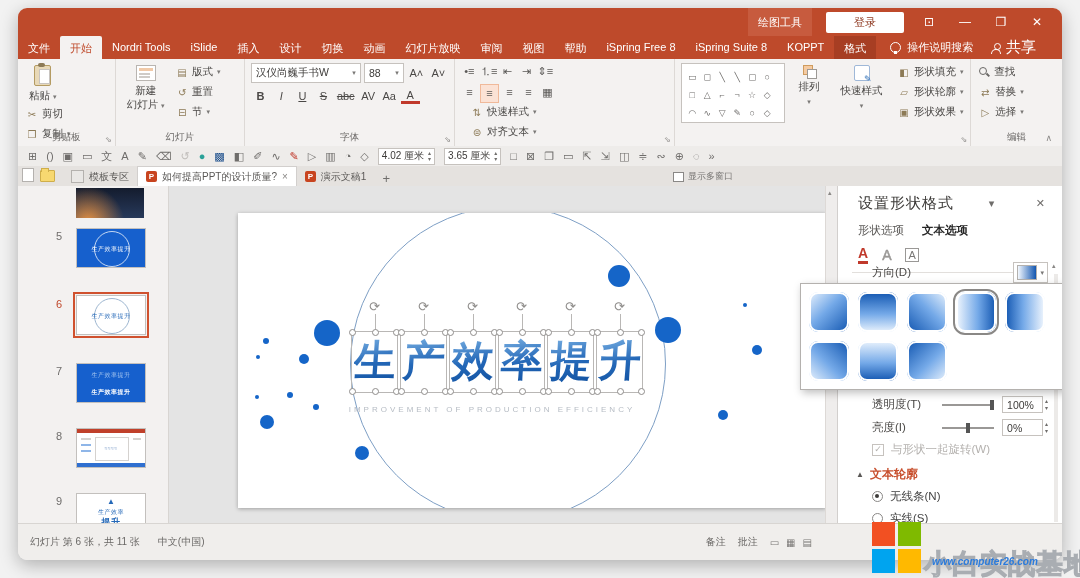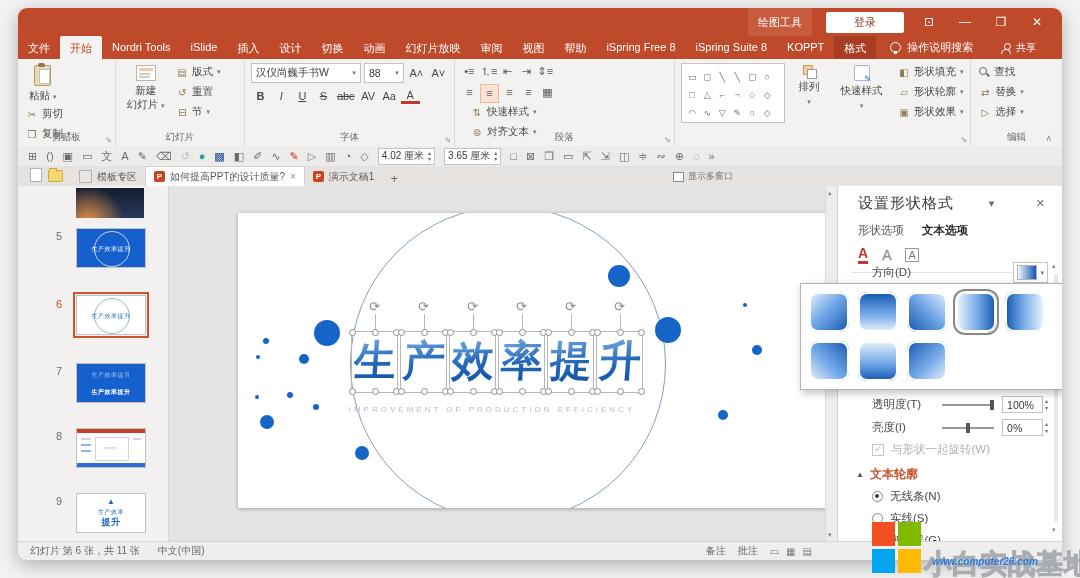--- a/index.html
+++ b/index.html
@@ -13,21 +13,21 @@
   .title-right{position:absolute;right:14px;top:0;height:28px;display:flex;align-items:center;gap:14px;}
   .ctx-chip{background:#c75b3e;color:#fff;font-size:11px;padding:7px 10px 7px;}
   .signin{background:#fff;color:#8f3a22;font-size:11px;padding:3px 28px;border-radius:2px;}
   .winbtn{color:#fff;font-size:12px;width:22px;text-align:center;}
   
   .tabrow{position:absolute;left:0;top:28px;right:0;height:23px;background:#be4a2b;display:flex;align-items:stretch;}
   .rtab{color:#fff;font-size:11px;padding:5px 10px 0;white-space:nowrap;}
   .rtab.active{background:#f4f2f1;color:#bf4a2b;border-radius:2px 2px 0 0;}
   .rtab.contextual-tab{background:#a73e23;}
   .tab-search{display:flex;align-items:center;gap:6px;color:#fff;font-size:11px;margin-left:14px;white-space:nowrap;}
-  .tab-share{display:flex;align-items:center;gap:5px;color:#fff;font-size:10px;margin-left:auto;margin-right:26px;}
+  .tab-share{display:flex;align-items:center;gap:5px;color:#fff;font-size:15px;margin-left:auto;margin-right:26px;}
   .bulb-ic{width:9px;height:9px;border:1.3px solid #fff;border-radius:50%;position:relative;}
   .bulb-ic:after{content:"";position:absolute;left:2.4px;top:8px;width:3px;height:3px;background:#fff;}
   .person-ic{width:10px;height:10px;position:relative;}
   .person-ic:before{content:"";position:absolute;left:2.5px;top:0;width:5px;height:5px;border:1px solid #fff;border-radius:50%;}
   .person-ic:after{content:"";position:absolute;left:0;top:6px;width:8px;height:4px;border:1px solid #fff;border-bottom:none;border-radius:5px 5px 0 0;}
   
   .ribbon{position:absolute;left:0;top:51px;right:0;height:87px;background:#f4f2f1;border-bottom:1px solid #d2cfcd;display:flex;}
   .rgroup{position:relative;border-right:1px solid #ddd9d6;padding:4px 6px 16px;}
   .glabel{position:absolute;bottom:2px;left:0;right:0;text-align:center;font-size:9.5px;color:#6a6866;}
   .launcher{position:absolute;right:3px;bottom:2px;font-size:8px;color:#8a8886;}
@@ -59,21 +59,21 @@
   .mag-ic:before{content:"";position:absolute;left:0;top:0;width:6px;height:6px;border:1.4px solid #6a6866;border-radius:50%;}
   .mag-ic:after{content:"";position:absolute;left:7px;top:7px;width:4px;height:1.6px;background:#6a6866;transform:rotate(45deg);}
   .chev{position:absolute;right:10px;bottom:3px;color:#8a8886;font-size:9px;}
   
   .qat{position:absolute;left:0;top:138px;right:0;height:20px;background:#eeecea;border-bottom:1px solid #d8d5d2;display:flex;align-items:center;gap:9px;padding:0 10px;}
   .qicon{font-size:11px;color:#6f6d6b;line-height:14px;}
   .qicon.teal{color:#2aa198}.qicon.bluebx{color:#1d4f8c}.qicon.red{color:#c0392b}.qicon.grayed{color:#c0bdba}
   .spinbox{display:flex;align-items:center;background:#fff;border:1px solid #c6c2be;height:15px;font-size:10px;color:#3d3b39;padding:0 3px;gap:4px;}
   .spin{font-size:6px;color:#6f6d6b;line-height:6px;}
   
-  .doctabs{position:absolute;left:0;top:158px;right:0;height:20px;background:#e5e2df;border-bottom:1px solid #d2cfcd;display:flex;align-items:flex-end;padding-left:12px;}
+  .doctabs{position:absolute;left:0;top:158px;right:0;height:20px;background:#e5e2df;border-bottom:1px solid #d2cfcd;display:flex;align-items:flex-end;padding-left:4px;}
   .page-ic{width:10px;height:12px;background:#fff;border:1px solid #b4b1ae;margin:0 4px 4px 0;}
   .folder-ic{width:13px;height:10px;background:#f7d870;border:1px solid #cfae4a;border-radius:1px;margin:0 8px 4px 2px;position:relative;}
   .folder-ic:before{content:"";position:absolute;left:0;top:-3px;width:6px;height:3px;background:#f7d870;border:1px solid #cfae4a;border-bottom:none;}
   .dtab{display:flex;align-items:center;gap:5px;font-size:10px;color:#5a5856;height:19px;padding:0 8px;white-space:nowrap;}
   .dtab.active{background:#fff;border:1px solid #d2cfcd;border-bottom:none;}
   .ppt-ic{width:11px;height:11px;background:#c8441f;color:#fff;font-size:8px;font-weight:bold;text-align:center;line-height:11px;border-radius:2px;}
   .tmpl-ic{width:11px;height:11px;background:#e9e7e5;border:1px solid #b4b1ae;}
   .closex{color:#8a8886;font-size:10px;}
   .plus{color:#6f6d6b;font-size:13px;margin-left:8px;}
   .showwin{position:absolute;left:655px;top:4px;display:flex;gap:4px;align-items:center;font-size:9px;color:#7a7876;}
@@ -136,21 +136,21 @@
   .exp{color:#5a5856;font-size:8px;margin-right:6px;}
   .fp-sb{position:absolute;right:2px;top:76px;bottom:8px;width:8px;}
   .fp-sb .tr{position:absolute;left:2px;top:12px;bottom:12px;width:4px;background:#eceae8;}
   .fp-sb .a{position:absolute;left:0;font-size:7px;color:#8a8886;}
   
   .dropdown{position:absolute;left:782px;top:97px;width:252px;background:#fff;border:1px solid #b4b1ae;box-shadow:2px 3px 8px rgba(0,0,0,.25);padding:8px;z-index:20;}
   .tilerow{display:flex;gap:9px;margin-bottom:9px;}
   .tile{width:40px;height:40px;border-radius:9px;box-shadow:inset 0 0 0 2px #fff;}
   .tile.selected{outline:2px solid #8a8886;outline-offset:1px;}
   
-  .statusbar{position:absolute;left:0;bottom:0;right:0;height:18px;background:#f0eeec;border-top:1px solid #d8d5d2;display:flex;align-items:center;font-size:10px;color:#6a6866;padding:0 12px;gap:18px;}
+  .statusbar{position:absolute;left:0;bottom:0;right:0;height:18px;background:#f0eeec;border-top:1px solid #d8d5d2;display:flex;align-items:center;font-size:10px;color:#6a6866;padding:9px 12px;gap:18px;}
   .sb-right{margin-left:auto;display:flex;gap:12px;align-items:center;margin-right:238px;}
   .viewic{font-size:10px;color:#7a7876;}
   
   .watermark{position:absolute;left:868px;top:518px;width:212px;height:60px;z-index:40;}
   .wlogo{position:absolute;left:4px;top:4px;width:50px;height:52px;}
   .wlogo i{position:absolute;width:23px;height:24px;}
   .wlogo .o{left:0;top:0;background:#f25022}.wlogo .g{left:26px;top:0;background:#7fba00}
   .wlogo .b{left:0;top:27px;background:#00a4ef}.wlogo .y{left:26px;top:27px;background:#ffb900}
   .wm-site{position:absolute;left:58px;top:6px;font-size:19px;font-weight:bold;color:#2b7bdc;white-space:nowrap;
     text-shadow:1px 1px 0 #ffd24a,-1px -1px 0 #ffd24a,1px -1px 0 #ffd24a,-1px 1px 0 #ffd24a;}
@@ -310,21 +310,20 @@
               <span class="gl">⊜</span>
               <span>对齐文本</span> 
               <span class="caret">▾</span>
             </span>
           <span class="smbtn dis">
               <span class="gl dis">◫</span>
               <span>转换为 SmartArt</span> 
               <span class="caret">▾</span>
             </span>
         </span>
-        <span class="glabel">段落</span>
         <span class="launcher">⇘</span>
       </div>
 
       <div class="rgroup" style="width:288px">
         <span class="shapebox">
           <span style="display:inline-block;width:96px">
             
           <span style="display:inline-block;width:15px;font-size:9px;color:#6f6d6b;text-align:center">▭</span><span style="display:inline-block;width:15px;font-size:9px;color:#6f6d6b;text-align:center">◻</span><span style="display:inline-block;width:15px;font-size:9px;color:#6f6d6b;text-align:center">╲</span><span style="display:inline-block;width:15px;font-size:9px;color:#6f6d6b;text-align:center">╲</span><span style="display:inline-block;width:15px;font-size:9px;color:#6f6d6b;text-align:center">▢</span><span style="display:inline-block;width:15px;font-size:9px;color:#6f6d6b;text-align:center">○</span><span style="display:inline-block;width:15px;font-size:9px;color:#6f6d6b;text-align:center">□</span><span style="display:inline-block;width:15px;font-size:9px;color:#6f6d6b;text-align:center">△</span><span style="display:inline-block;width:15px;font-size:9px;color:#6f6d6b;text-align:center">⌐</span><span style="display:inline-block;width:15px;font-size:9px;color:#6f6d6b;text-align:center">¬</span><span style="display:inline-block;width:15px;font-size:9px;color:#6f6d6b;text-align:center">☆</span><span style="display:inline-block;width:15px;font-size:9px;color:#6f6d6b;text-align:center">◇</span><span style="display:inline-block;width:15px;font-size:9px;color:#6f6d6b;text-align:center">◠</span><span style="display:inline-block;width:15px;font-size:9px;color:#6f6d6b;text-align:center">∿</span><span style="display:inline-block;width:15px;font-size:9px;color:#6f6d6b;text-align:center">▽</span><span style="display:inline-block;width:15px;font-size:9px;color:#6f6d6b;text-align:center">✎</span><span style="display:inline-block;width:15px;font-size:9px;color:#6f6d6b;text-align:center">○</span><span style="display:inline-block;width:15px;font-size:9px;color:#6f6d6b;text-align:center">◇</span></span>
         </span>
         <span class="bigbtn" style="width:30px">

